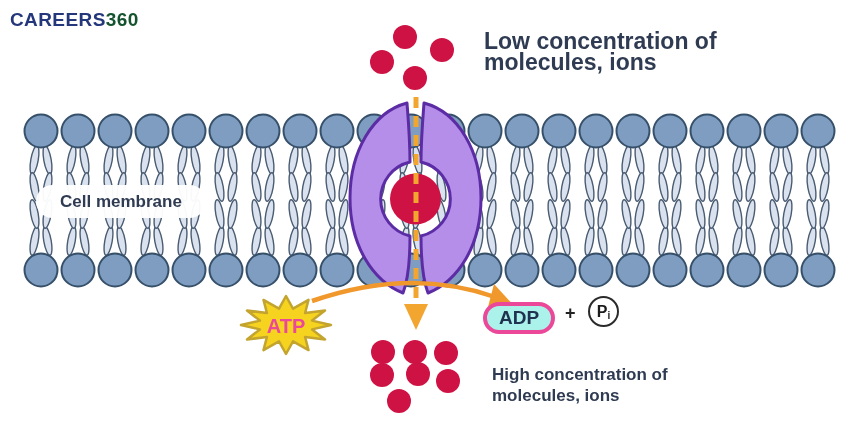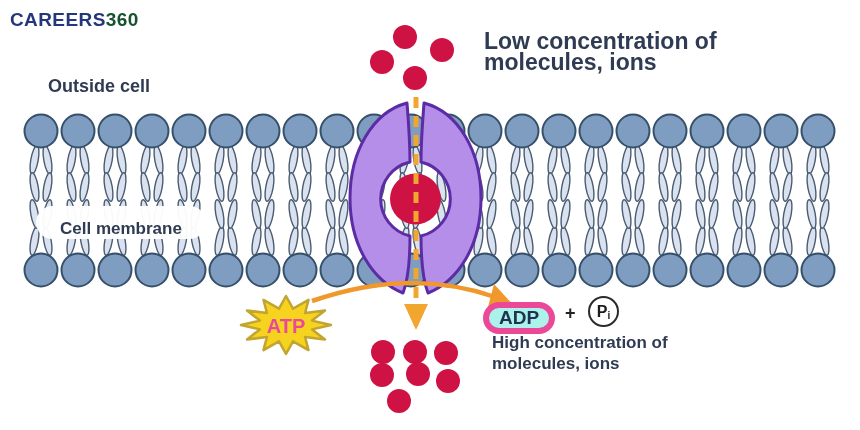--- a/index.html
+++ b/index.html
@@ -12,33 +12,33 @@
   .lbl {
     color:#2f3b52; font-weight:bold; font-size:18px; line-height:21px;
     white-space:pre-line;
   }
   #logo { left:10px; top:9px; font-size:19px; font-weight:bold; letter-spacing:.4px; }
   #logo .brand { color:#24377b;margin-top:48px; }
   #logo .suffix { color:#14532d; }
   #outside-cell { left:48px; top:76px; }
   #inside-cell  { left:48px; top:300px; }
   #low-conc  { left:468px; top:31px; font-size:23px;margin-left:16px; }
-  #high-conc { left:492px; top:332px; font-size:17px; }
+  #high-conc { left:492px; top:364px; font-size:17px; }
   #membrane-pill {
     left:36px; top:185px; height:33px; padding:0 24px;
     background:rgba(255,255,255,.96); border-radius:17px;
-    display:flex; align-items:flex-end; font-size:17px;margin-top:21px;
+    display:flex; align-items:center; font-size:17px;
   }
   #atp-label {
     left:286px; top:326px; transform:translate(-50%,-50%);
     color:#ec4899; font-size:20px; font-weight:bold;
   }
   #adp-pill {
     left:483px; top:302px; width:72px; height:32px; box-sizing:border-box;
-    background:#abf2ea; border:6px solid #ec4899; border-radius:17px;
+    background:#abf2ea; border:4px solid #ec4899; border-radius:17px;
     display:flex; align-items:center; justify-content:center;
     color:#1f3350; font-size:19px; font-weight:bold;
   }
   #plus-sign { left:565px; top:303px; color:#222; font-size:18px; font-weight:bold; }
   #pi-badge {
     left:588px; top:296px; width:31px; height:31px; box-sizing:border-box;
     background:#fff; border:2px solid #2b2b2b; border-radius:50%;
     display:flex; align-items:center; justify-content:center;
     color:#1c1c1c; font-size:16px; font-weight:bold;
   }
@@ -312,21 +312,20 @@
         <circle cx="418" cy="374" r="12" fill="#ce1243"></circle>
         <circle cx="448" cy="381" r="12" fill="#ce1243"></circle>
         <circle cx="399" cy="401" r="12" fill="#ce1243"></circle>
       </g>
   </svg>
 
   <div id="logo" class="abs">
     <span class="brand">CAREERS</span><span class="suffix">360</span>
   </div>
 
-  <div id="outside-cell" class="abs lbl">Outside cell</div>
 
   <div id="membrane-pill" class="abs">
     <span class="lbl" style="font-size:17px">Cell membrane</span>
   </div>
 
 
   <div id="low-conc" class="abs lbl">Low concentration of
 molecules, ions</div>
 
   <div id="high-conc" class="abs lbl">High concentration of

